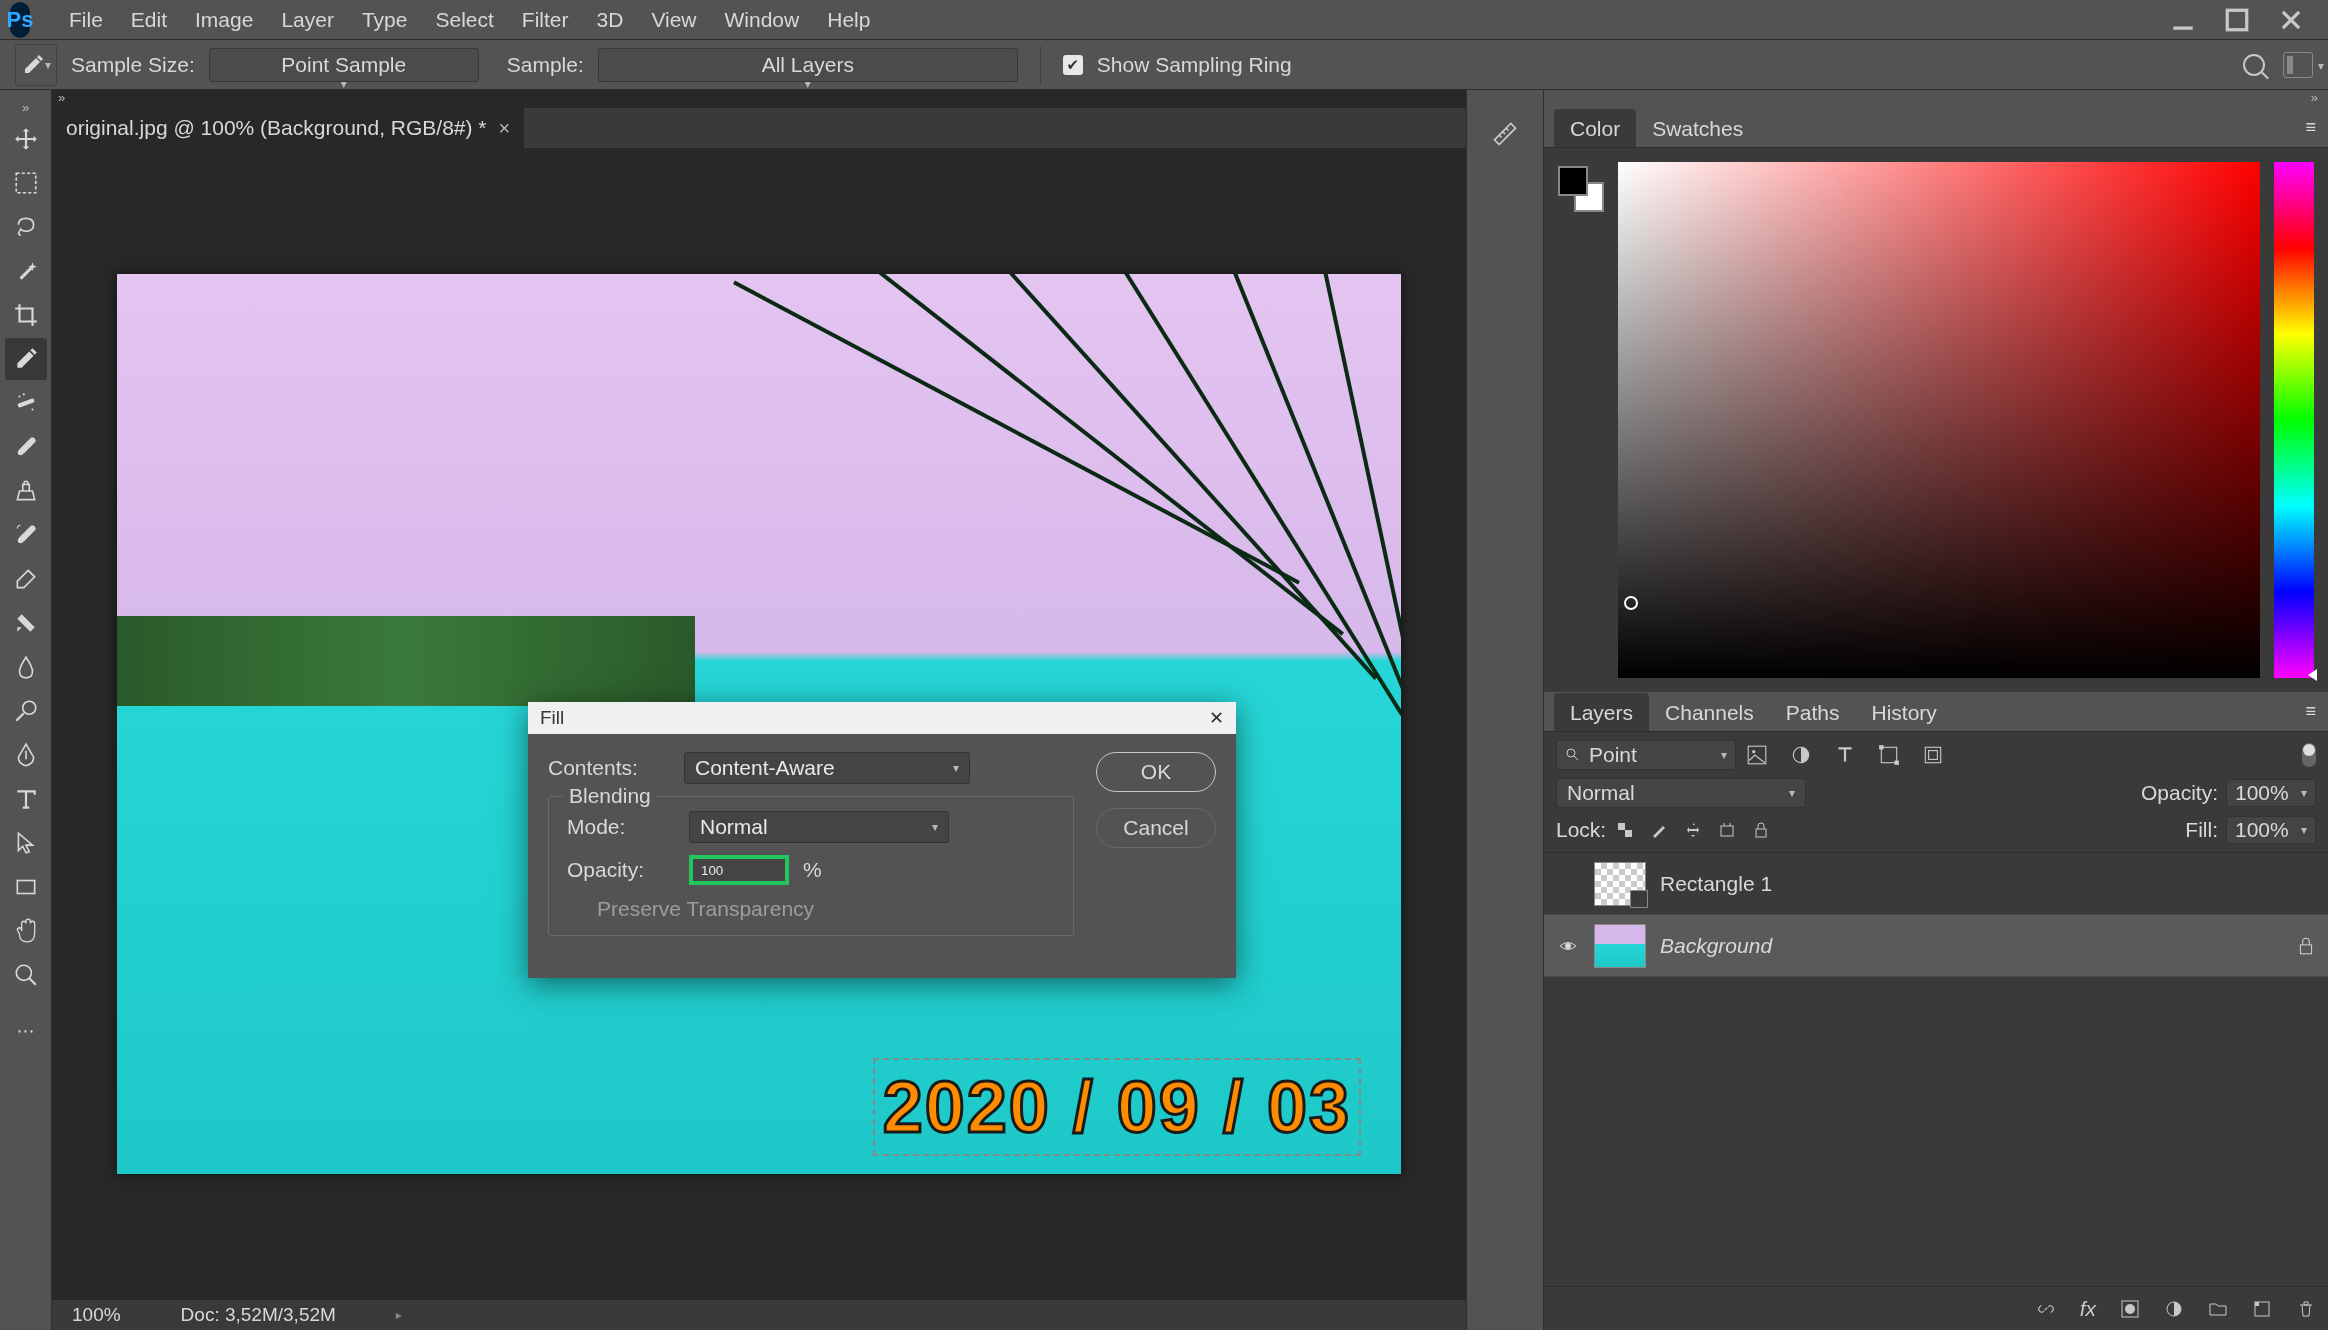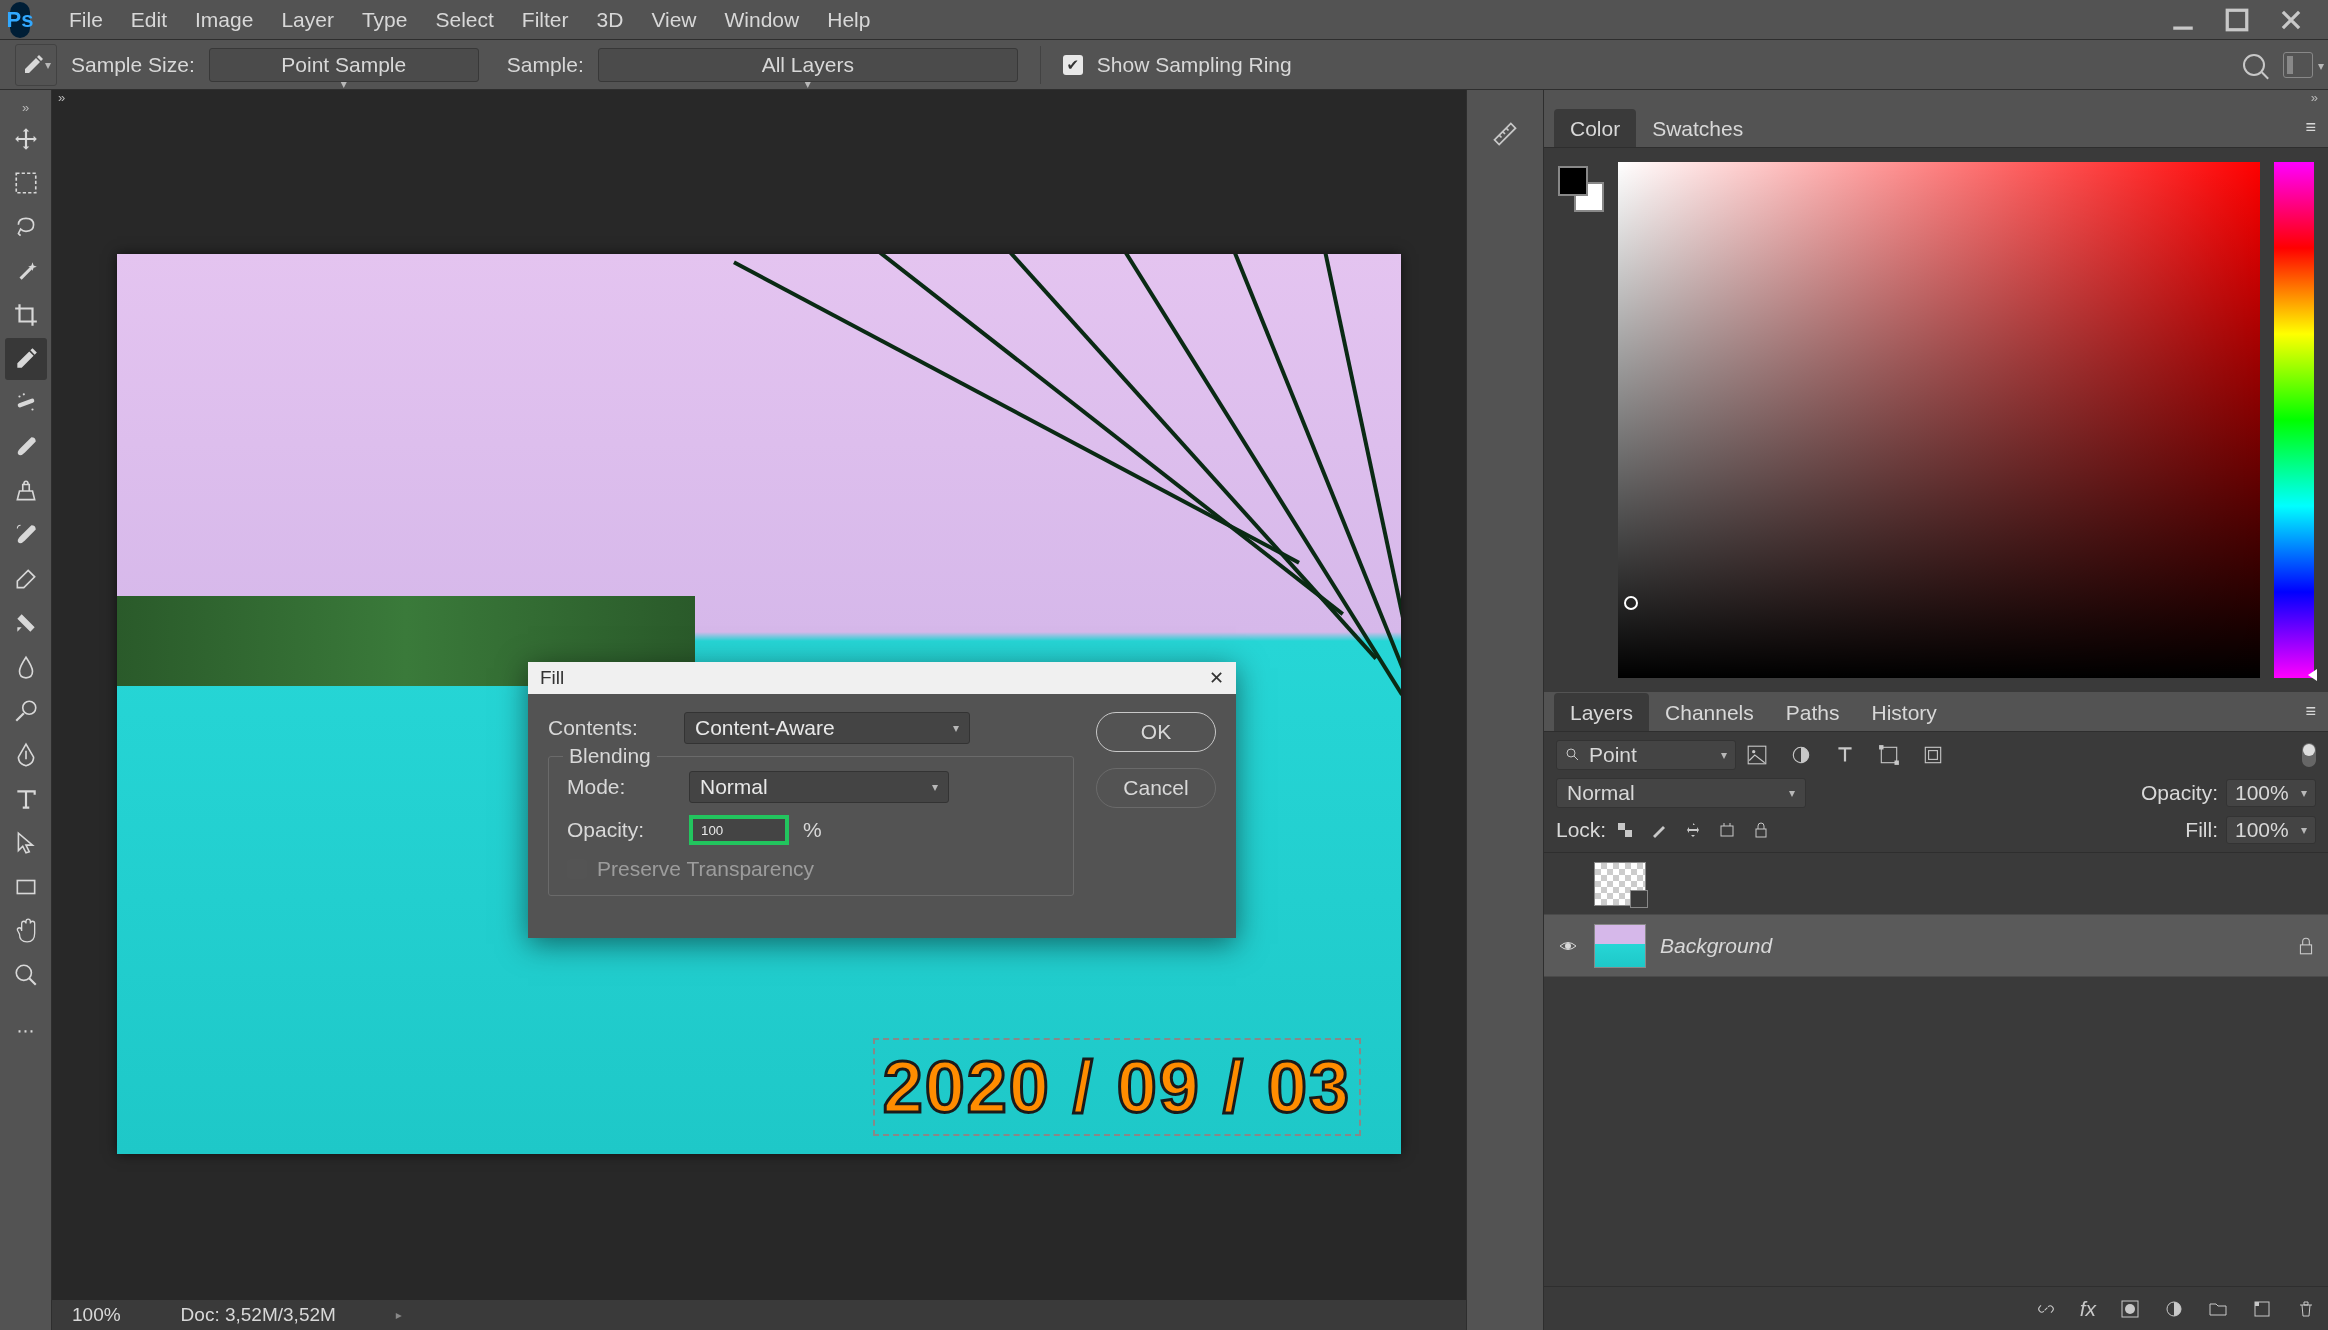--- a/index.html
+++ b/index.html
@@ -291,20 +291,26 @@
         </svg>
       </div>
     <div style="height:10px"></div>
     <div class="tool">
         <span style="color:#d8d8d8;font-size:18px">⋯</span>
       </div>
   </div>
 
   <div class="canvas-col">
     <div class="tool-chevrons" style="height:18px;padding-left:6px;justify-content:flex-start">»</div>
+    <div class="doc-tabs">
+      <div class="doc-tab">
+        <span>original.jpg @ 100% (Background, RGB/8#) *</span>
+        <span class="tab-close">×</span>
+      </div>
+    </div>
     <div class="doc-area">
       <div class="canvas">
         <div class="island"></div>
         <div class="palm">
           <span style="left:0;top:40px;height:640px;transform:rotate(-62deg)"></span>
           <span style="left:120px;top:10px;height:620px;transform:rotate(-52deg)"></span>
           <span style="left:240px;top:-10px;height:600px;transform:rotate(-42deg)"></span>
           <span style="left:360px;top:-20px;height:580px;transform:rotate(-32deg)"></span>
           <span style="left:480px;top:-20px;height:560px;transform:rotate(-22deg)"></span>
           <span style="left:580px;top:-20px;height:540px;transform:rotate(-12deg)"></span>
@@ -479,20 +485,21 @@
           </div>
         </div>
       </div>
 
       <div class="layer-list">
         <div class="layer">
           <div class="vis-eye"></div>
           <div class="thumb thumb-transparent">
             <div class="vector-badge"></div>
           </div>
+          <span class="layer-name">Rectangle 1</span>
         </div>
         <div class="layer selected">
           <div class="vis-eye">
             <svg width="20" height="20" viewBox="0 0 20 20">
                 <path d="M2 10 Q10 3 18 10 Q10 17 2 10 Z" fill="none" stroke="#d8d8d8"></path>
                 <circle cx="10" cy="10" r="3" fill="#d8d8d8"></circle>
               </svg>
           </div>
           <div class="thumb thumb-beach"></div>
           <span class="layer-name italic">Background</span>

